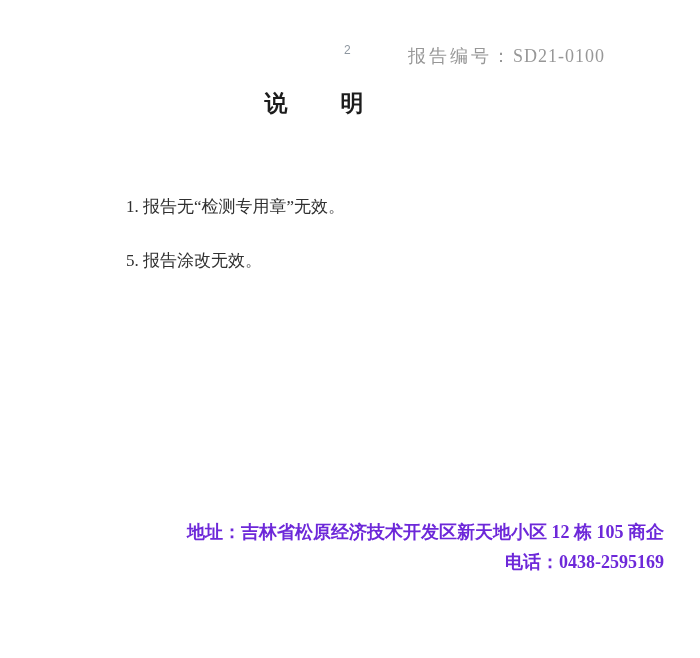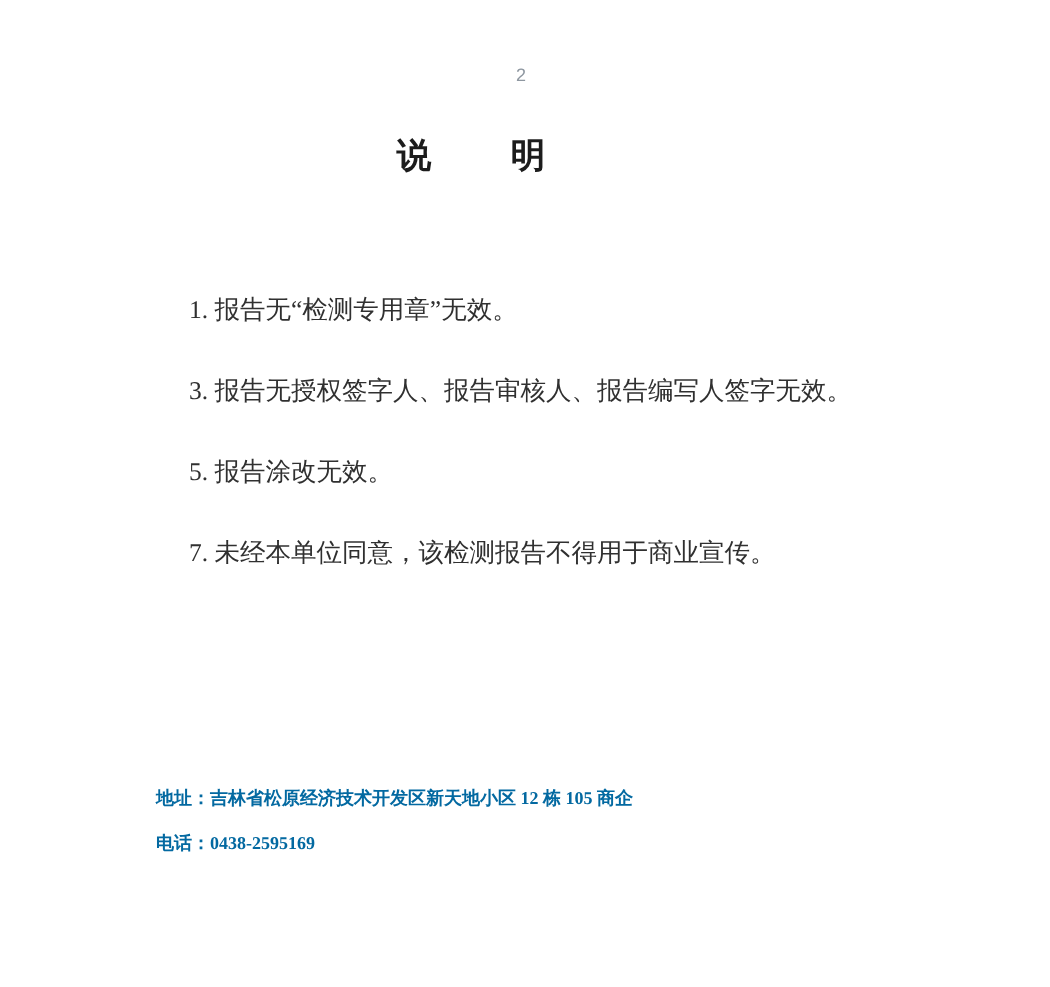--- a/index.html
+++ b/index.html
@@ -61,47 +61,49 @@
   }
   .note-item {
     margin: 16px;
     padding: 0;
   }
   .footer {
     position: absolute;
     left: 104px;
     top: 518px;
     width: 560px;
-    font-size: 12px;
+    font-size: 18px;
     line-height: 29.5px;
     font-weight: bold;
-    color: #0369a1;
+    color: #6d28d9;
+    text-align: right;
   }
   .footer-line {
     margin: 0;
     padding: 0;
   }
 </style>
 </head>
 <body>
 
 <div class="page">
 
   <span class="page-number">2</span>
 
+  <div class="report-no">
+    <span class="label">报告编号：</span><span class="value">SD21-0100</span>
+  </div>
 
   <div class="doc-title">
     <span class="title-left">说</span><span class="title-right">明</span>
   </div>
 
   <div class="notes">
     <div class="note-item">1. 报告无“检测专用章”无效。</div>
-    <div class="note-item">3. 报告无授权签字人、报告审核人、报告编写人签字无效。</div>
     <div class="note-item">5. 报告涂改无效。</div>
-    <div class="note-item">7. 未经本单位同意，该检测报告不得用于商业宣传。</div>
   </div>
 
   <div class="footer">
     <div class="footer-line">地址：吉林省松原经济技术开发区新天地小区 12 栋 105 商企</div>
     <div class="footer-line">电话：0438-2595169</div>
   </div>
 
 </div>
 
 </body></html>

